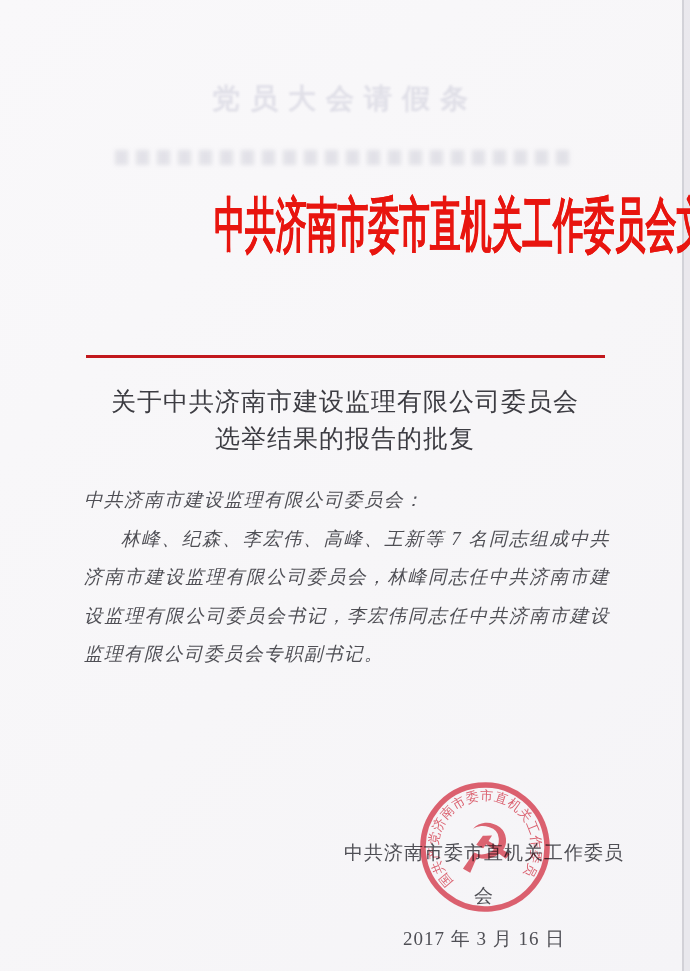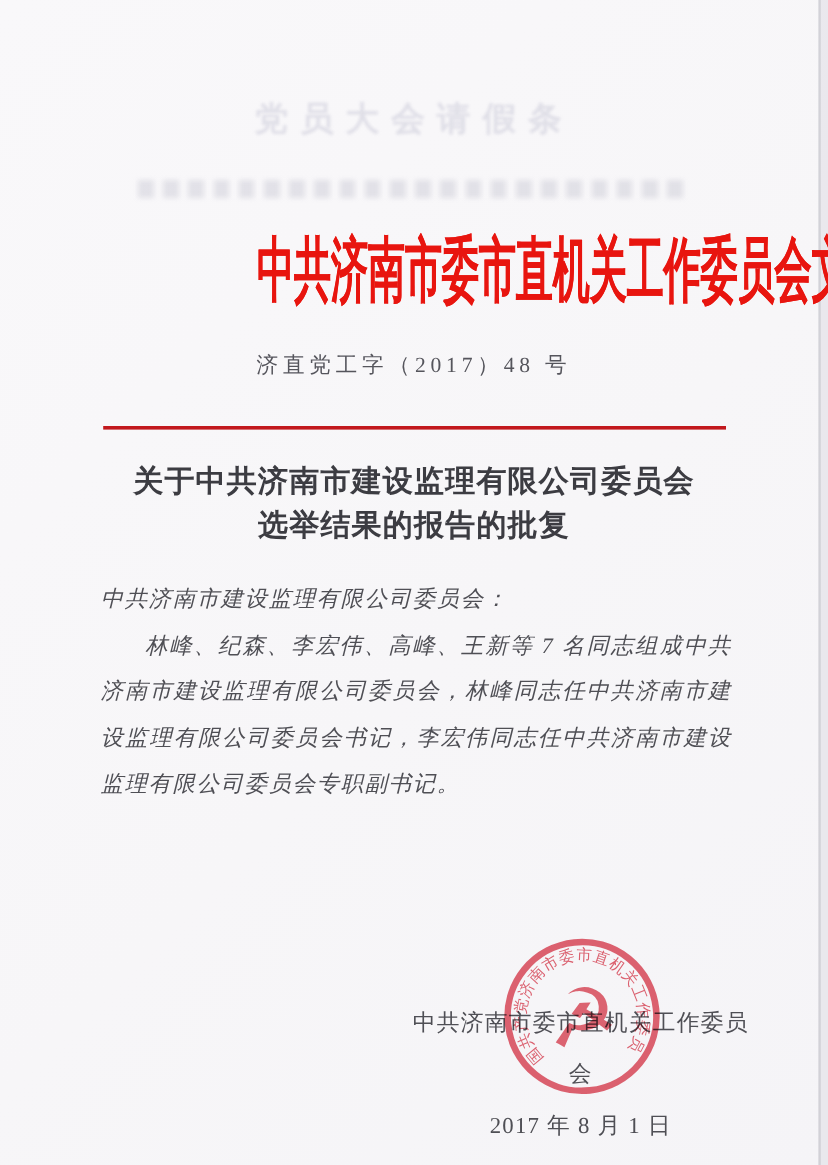--- a/index.html
+++ b/index.html
@@ -50,21 +50,21 @@
   .doc-number{
     position:absolute;top:292px;left:0;width:100%;
     text-align:center;font-size:18px;letter-spacing:4px;color:#55555c;
   }
   .red-rule{
     position:absolute;top:355px;left:86px;width:519px;height:3px;
     background:#c2181d;
   }
   .doc-title{
     position:absolute;top:383px;left:0;width:100%;
-    text-align:center;font-weight:bold;color:#3c3c42;
+    text-align:center;font-weight:normal;color:#3c3c42;
     font-size:25px;line-height:37px;letter-spacing:1px;
   }
   .body-block{
     position:absolute;top:481px;left:84px;width:526px;
     font-size:18.5px;line-height:38.5px;letter-spacing:1.5px;
     color:#4f4f55;
     text-align:justify;
   }
   .body-block p{margin:0;font-style:italic;}
   .body-block p.indent{text-indent:2em;}
@@ -89,37 +89,36 @@
   <div class="scan-edge-shade"></div>
   <div class="scan-edge"></div>
 
   <div class="ghost-title">党员大会请假条</div>
   <div class="ghost-smudge"></div>
 
   <div class="header-title">
     <span>中共济南市委市直机关工作委员会文件</span>
   </div>
 
-  <div class="doc-number">济直党工字（2017）48 号</div>
 
   <div class="red-rule"></div>
 
   <div class="doc-title">
     <div>关于中共济南市建设监理有限公司委员会</div>
     <div>选举结果的报告的批复</div>
   </div>
 
   <div class="body-block">
     <p>中共济南市建设监理有限公司委员会：</p>
     <p class="indent">林峰、纪森、李宏伟、高峰、王新等 7 名同志组成中共济南市建设监理有限公司委员会，林峰同志任中共济南市建设监理有限公司委员会书记，李宏伟同志任中共济南市建设监理有限公司委员会专职副书记。</p>
   </div>
 
   <div class="signature-block">
     <div>中共济南市委市直机关工作委员会</div>
-    <div>2017 年 8 月 1 日</div>
+    <div>2017 年 3 月 16 日</div>
   </div>
 
   <svg class="seal" viewBox="-82 -82 164 164">
     <circle cx="0" cy="0" r="62" fill="none" stroke="#dc3f50" stroke-width="5.5" stroke-opacity="0.92"></circle>
     <defs>
       <path id="sealArc" d="M -30.2 36 A 47 47 0 1 1 30.2 36" fill="none"></path>
     </defs>
     <text font-size="13" fill="#dc3f50" fill-opacity="0.92" font-family="'DejaVu Sans',sans-serif" letter-spacing="0.5">
       <textPath href="#sealArc" startOffset="50%" text-anchor="middle">中国共产党济南市委市直机关工作委员会</textPath>
     </text>

